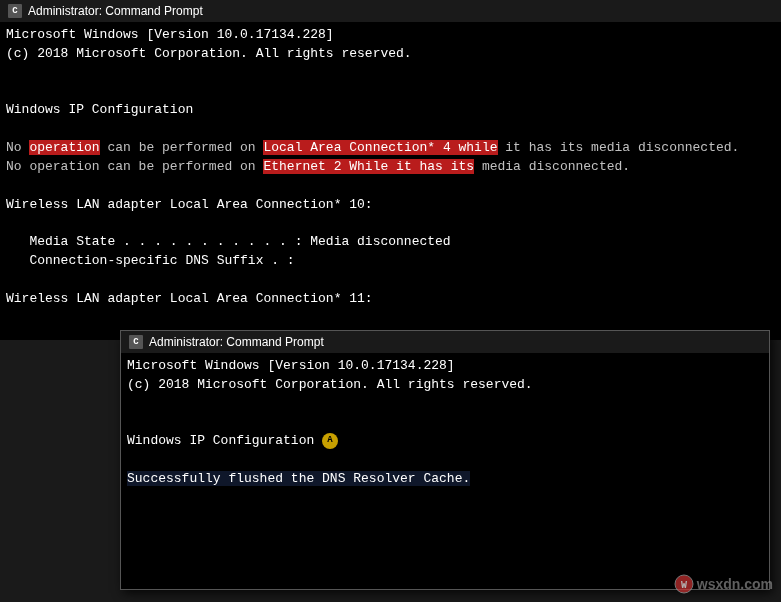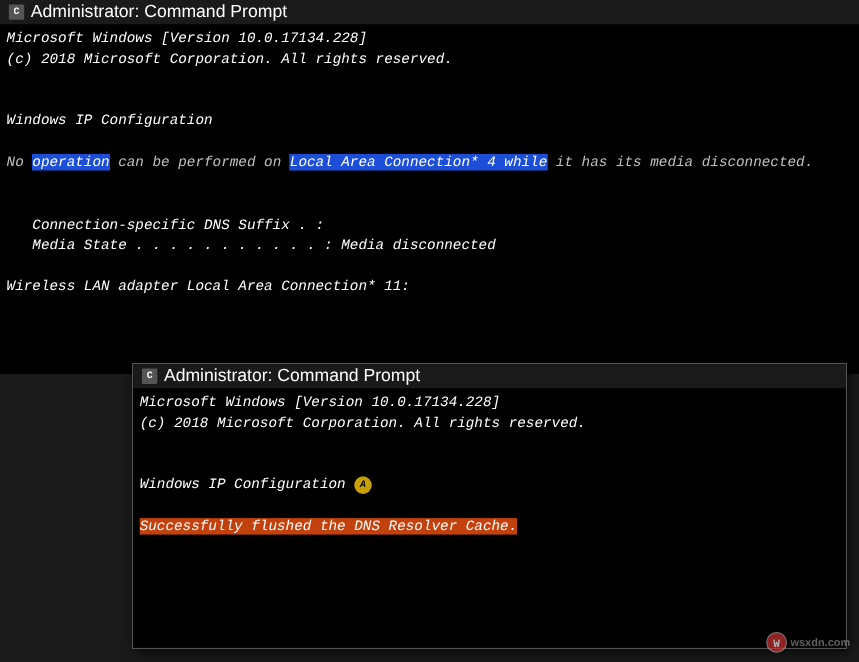--- a/index.html
+++ b/index.html
@@ -45,33 +45,32 @@
     }
 
     .cmd-titlebar-icon span {
       color: #fff;
       font-size: 9px;
       font-weight: bold;
     }
 
     .cmd-titlebar-text {
       color: #ffffff;
-      font-size: 16px;
+      font-size: 12px;
       font-family: 'Segoe UI', sans-serif;
       flex: 1;
     }
 
     .cmd-content {
       flex: 1;
       padding: 4px 6px;
       color: #c0c0c0;
       font-size: 13px;
       line-height: 1.45;
       overflow: hidden;
-      font-style: italic;
     }
 
     .cmd-content .white { color: #ffffff; }
 
     
     .cmd-window-bottom {
       position: absolute;
       top: 330px;
       left: 120px;
       width: 650px;
@@ -95,34 +94,34 @@
       opacity: 0.7;
     }
 
     .watermark-logo {
       width: 20px;
       height: 20px;
     }
 
     .watermark-text {
       color: #888;
-      font-size: 10px;
+      font-size: 14px;
       font-family: sans-serif;
       font-weight: bold;
     }
 
     
     .highlight-blue {
-      background-color: #1d4ed8;
+      background-color: #b91c1c;
       color: #ffffff;
     }
 
     
     .highlight-blue2 {
-      background-color: #c2410c;
+      background-color: #0f172a;
       color: #ffffff;
     }
 
     .cursor {
       display: inline-block;
       width: 8px;
       height: 14px;
       background: #c0c0c0;
       vertical-align: middle;
     }
@@ -138,24 +137,26 @@
     <span class="cmd-titlebar-text">Administrator: Command Prompt</span>
   </div>
   <div class="cmd-content">
     <div class="white">Microsoft Windows [Version 10.0.17134.228]</div>
     <div class="white">(c) 2018 Microsoft Corporation. All rights reserved.</div>
     <div>&nbsp;</div>
     <div>&nbsp;</div>
     <div class="white">Windows IP Configuration</div>
     <div>&nbsp;</div>
     <div>No <span class="highlight-blue">operation</span> can be performed on <span class="highlight-blue">Local Area Connection* 4 while</span> it has its media disconnected.</div>
+    <div>No operation can be performed on <span class="highlight-blue">Ethernet 2 While it has its</span> media disconnected.</div>
     <div>&nbsp;</div>
+    <div class="white">Wireless LAN adapter Local Area Connection* 10:</div>
     <div>&nbsp;</div>
+    <div class="white">&nbsp;&nbsp;&nbsp;Media State . . . . . . . . . . . : Media disconnected</div>
     <div class="white">&nbsp;&nbsp;&nbsp;Connection-specific DNS Suffix  . :</div>
-    <div class="white">&nbsp;&nbsp;&nbsp;Media State . . . . . . . . . . . : Media disconnected</div>
     <div>&nbsp;</div>
     <div class="white">Wireless LAN adapter Local Area Connection* 11:</div>
 
   </div>
 </div>
 
 <div class="cmd-window-bottom">
   <div class="cmd-titlebar">
     <div class="cmd-titlebar-icon">
       <span>C</span>

